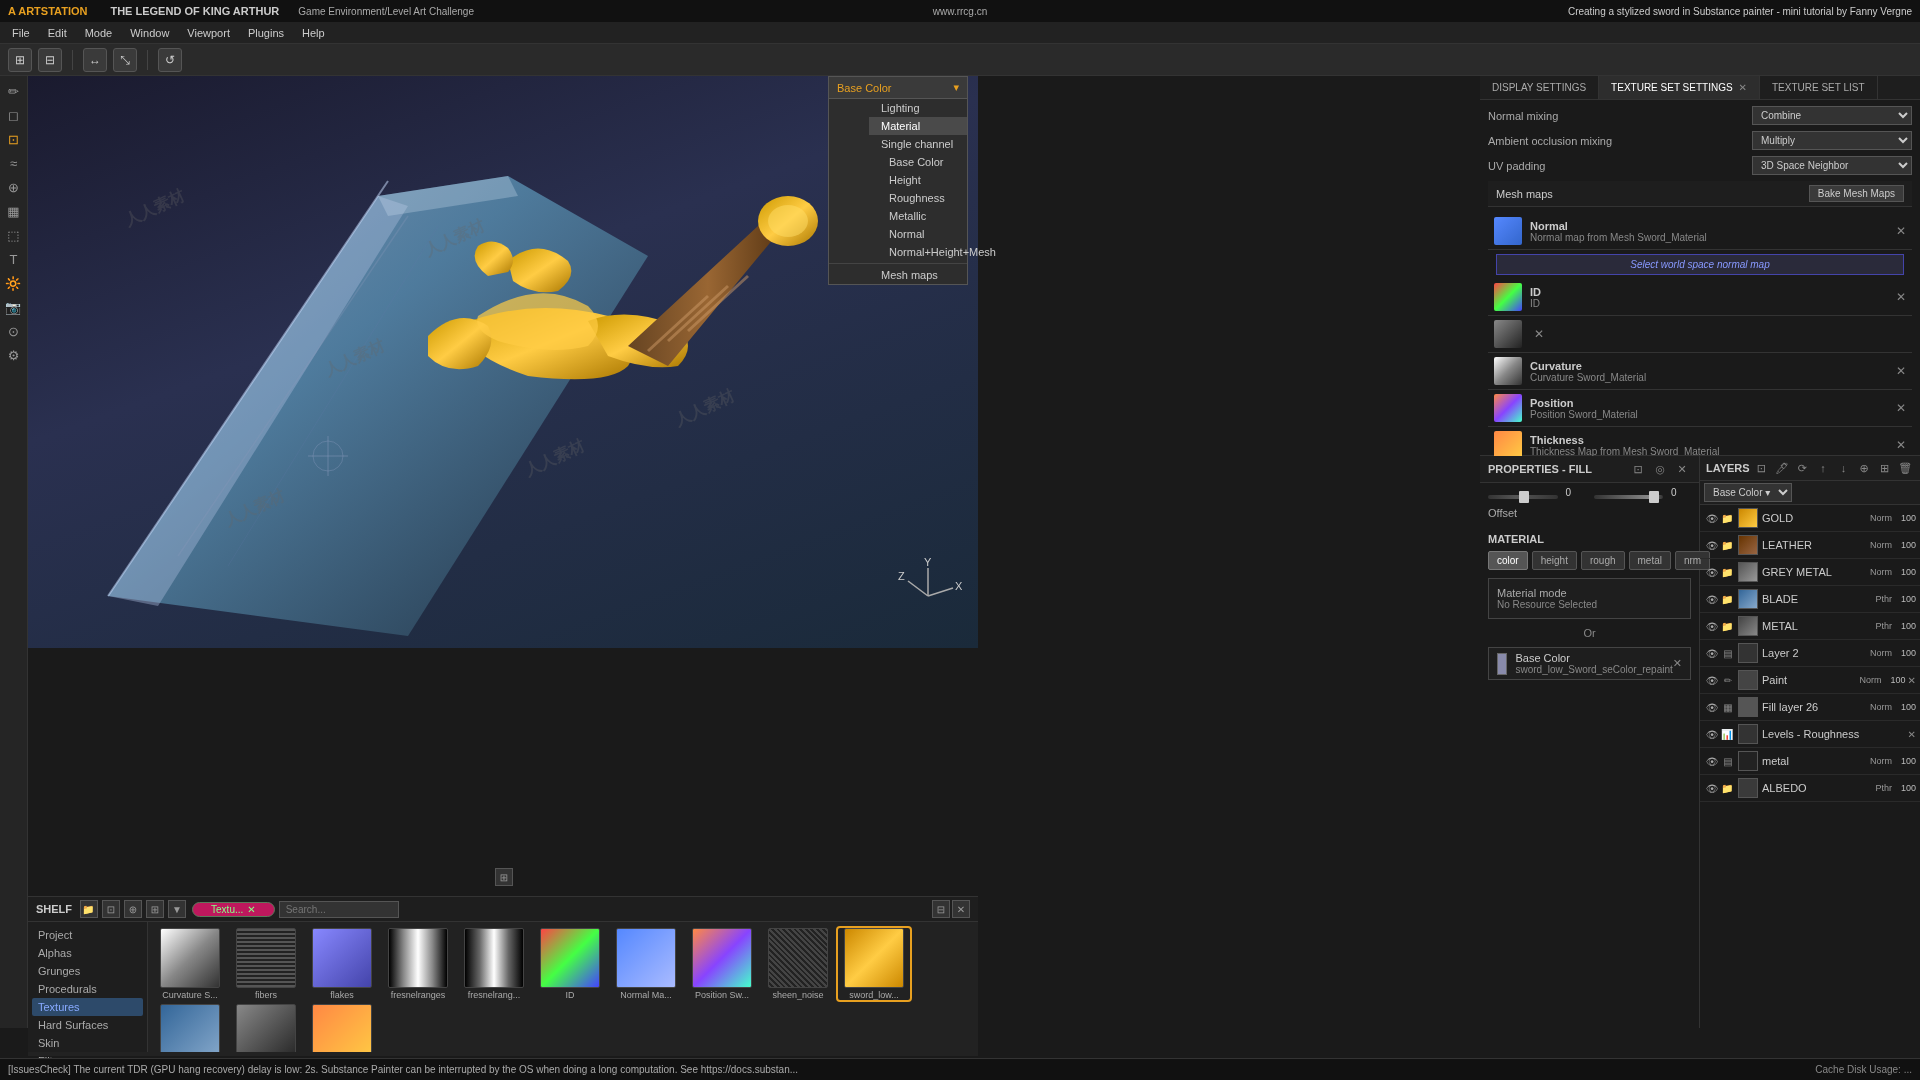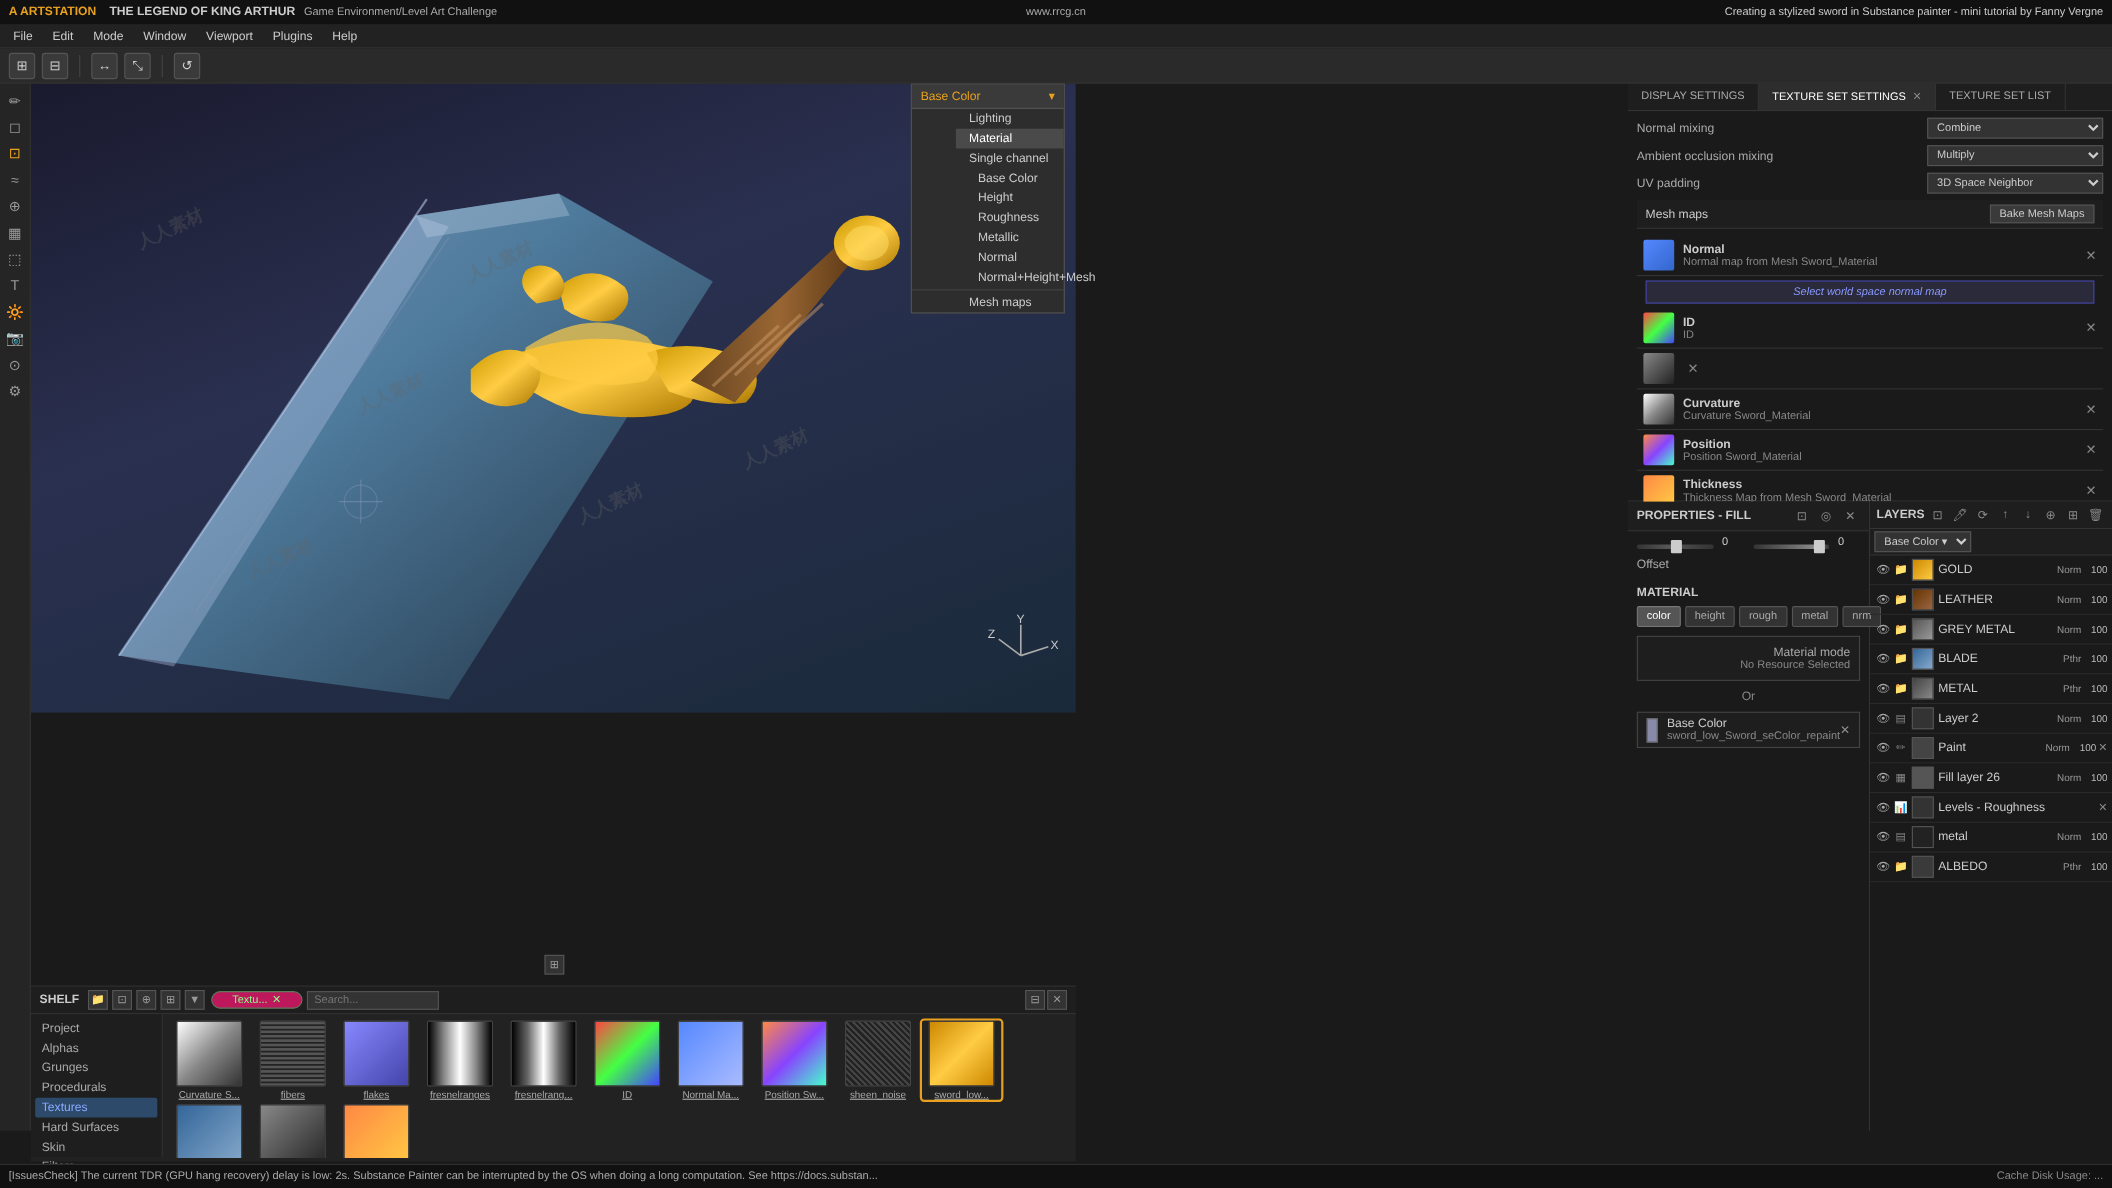--- a/index.html
+++ b/index.html
@@ -1,19 +1,19 @@
 <!DOCTYPE html>
 <html><head>
   <meta charset="utf-8">
   <style>
     * { margin: 0; padding: 0; box-sizing: border-box; }
     body { width: 1920px; height: 1080px; overflow: hidden; background: #1a1a1a; font-family: 'Segoe UI', Arial, sans-serif; font-size: 11px; color: #ccc; }
 
     
-    #topbar { position: absolute; top: 0; left: 0; width: 1920px; height: 22px; background: #111; display: flex; align-items: center; padding: 0 8px; gap: 8px; z-index: 100; }
+    #topbar { position: absolute; top: 0; left: 0; width: 1920px; height: 22px; background: #111; display: flex; align-items: center; padding: 0 8px; gap: 19px; z-index: 100; }
     #topbar .logo { color: #e8a020; font-weight: bold; font-size: 11px; margin-right: 4px; }
     #topbar .title { color: #ccc; font-size: 11px; font-weight: bold; }
     #topbar .subtitle { color: #aaa; font-size: 10px; }
     #topbar .watermark { color: #aaa; font-size: 10px; position: absolute; left: 50%; transform: translateX(-50%); }
     #topbar .byline { color: #ccc; font-size: 10px; position: absolute; right: 8px; }
 
     
     #menubar { position: absolute; top: 22px; left: 0; width: 1920px; height: 22px; background: #222; display: flex; align-items: center; padding: 0 4px; gap: 2px; z-index: 100; border-bottom: 1px solid #333; }
     .menu-item { color: #ccc; font-size: 11px; padding: 2px 8px; cursor: pointer; border-radius: 2px; }
 
@@ -55,21 +55,21 @@
     .close-btn { color: #888; cursor: pointer; font-size: 12px; margin-left: 4px; }
     .props-header { display: flex; align-items: center; background: #1e1e1e; padding: 4px 8px; border-bottom: 1px solid #333; }
     .props-title { font-size: 11px; color: #ccc; font-weight: bold; flex: 1; }
     .props-icons { display: flex; gap: 4px; }
     .slider-container { padding: 4px 8px; }
     .material-section { padding: 4px 8px; }
     .material-title { color: #ccc; font-size: 11px; font-weight: bold; margin-bottom: 6px; }
     .material-tabs { display: flex; gap: 4px; margin-bottom: 8px; }
     .mat-tab { background: #333; border: 1px solid #555; color: #aaa; font-size: 10px; padding: 3px 8px; cursor: pointer; border-radius: 2px; }
     .mat-tab.active { background: #555; color: #fff; border-color: #777; }
-    .material-mode-box { background: #1e1e1e; border: 1px solid #444; padding: 8px; text-align: right; margin-bottom: 8px; }
+    .material-mode-box { background: #1e1e1e; border: 1px solid #444; padding: 8px; text-align: left; margin-bottom: 8px; }
     .material-mode-title { color: #aaa; font-size: 11px; }
     .material-mode-sub { color: #888; font-size: 10px; }
     .or-text { text-align: center; color: #888; font-size: 11px; margin-bottom: 8px; }
     .base-color-row { display: flex; align-items: center; background: #1e1e1e; padding: 4px 8px; border: 1px solid #444; }
     .base-color-swatch { width: 40px; height: 22px; background: #555; margin-right: 8px; border: 1px solid #666; }
     .base-color-label { color: #ccc; font-size: 11px; flex: 1; }
     .base-color-sub { color: #888; font-size: 10px; }
     .layer-row { display: flex; align-items: center; padding: 3px 4px; border-bottom: 1px solid #2a2a2a; min-height: 26px; }
     .layer-thumb { width: 20px; height: 20px; background: #444; margin-right: 4px; border: 1px solid #555; flex-shrink: 0; }
     .layer-name { flex: 1; font-size: 11px; color: #ccc; }
@@ -82,21 +82,21 @@
     .shelf-btn { width: 18px; height: 18px; background: #333; border: 1px solid #555; color: #999; font-size: 10px; display: flex; align-items: center; justify-content: center; cursor: pointer; }
     .shelf-filter-tag { background: #be185d; border: 1px solid #5a7a5a; color: #8f8; font-size: 10px; padding: 1px 18px; border-radius: 10px; display: flex; align-items: flex-end; gap: 4px; }
     .shelf-search { background: #333; border: 1px solid #555; color: #ccc; font-size: 10px; padding: 2px 6px; width: 120px; }
     .shelf-content { display: flex; height: 130px; }
     .shelf-sidebar { width: 120px; background: #1e1e1e; border-right: 1px solid #333; padding: 4px; }
     .shelf-cat { padding: 3px 6px; font-size: 11px; color: #aaa; cursor: pointer; border-radius: 2px; }
     .shelf-cat.active { background: #2d4a6a; color: #8af; }
     .shelf-items { flex: 1; display: flex; gap: 4px; padding: 6px; overflow-x: auto; align-items: flex-start; flex-wrap: wrap; }
     .shelf-item { display: flex; flex-direction: column; align-items: center; width: 72px; cursor: pointer; }
     .shelf-item-thumb { width: 60px; height: 60px; background: #333; border: 1px solid #444; margin-bottom: 2px; border-radius: 2px; }
-    .shelf-item-label { font-size: 9px; color: #aaa; text-align: center; word-break: break-all; text-decoration: underline; }
+    .shelf-item-label { font-size: 9px; color: #aaa; text-align: center; word-break: break-all; }
     .shelf-corner-btn { margin-left: auto; width: 18px; height: 18px; background: #333; border: 1px solid #555; color: #999; font-size: 10px; display: flex; align-items: center; justify-content: center; cursor: pointer; }
 
     
     #statusbar { position: absolute; bottom: 0; left: 0; width: 1920px; height: 22px; background: #111; display: flex; align-items: center; padding: 0 8px; border-top: 1px solid #333; }
     .status-text { font-size: 10px; color: #aaa; flex: 1; }
     .status-right { font-size: 10px; color: #888; margin-left: auto; }
 
     
     .normal-thumb { background: linear-gradient(135deg, #5588ff, #3366cc); }
     .id-thumb { background: linear-gradient(135deg, #ff4444, #44ff44, #4444ff); }

